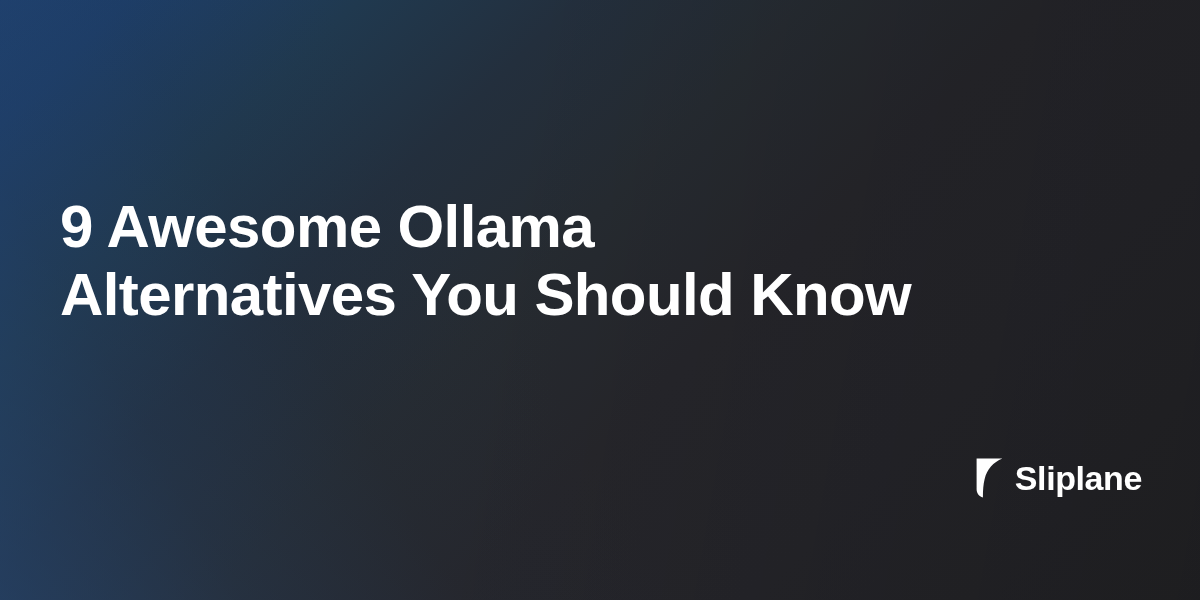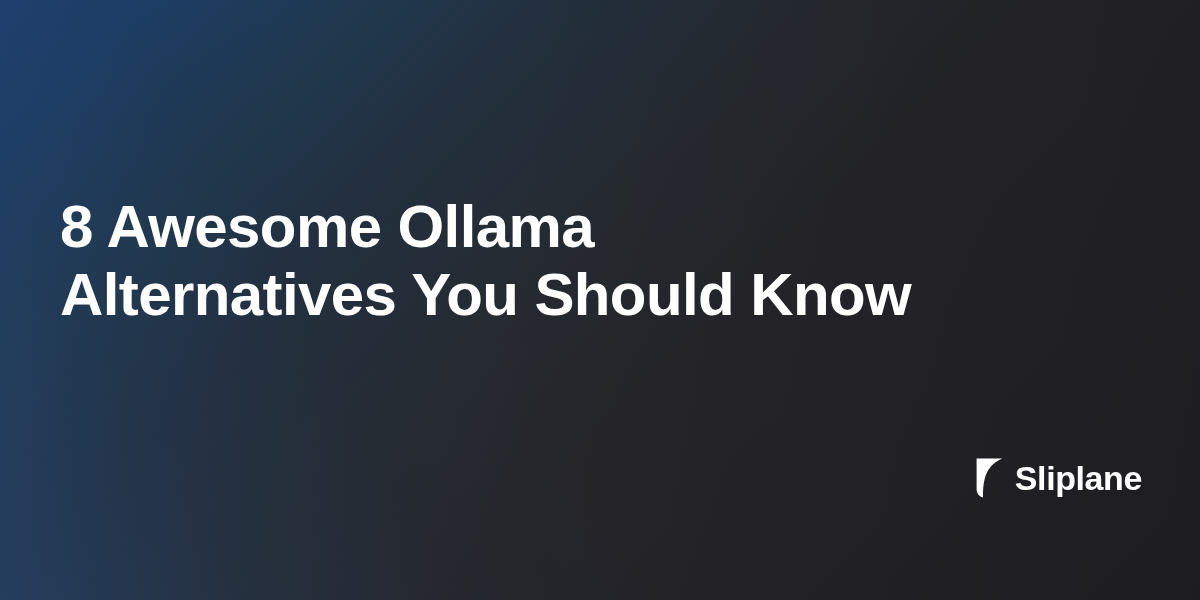--- a/index.html
+++ b/index.html
@@ -111,21 +111,21 @@
     letter-spacing: -0.4px;
     white-space: nowrap;
   }
 </style>
 </head>
 <body>
 
 <div class="og-card">
   <div class="card-content">
 
-    <h1 class="headline">8 Awesome Ollama
+    <h1 class="headline">9 Awesome Ollama
 Alternatives You Should Know</h1>
 
     <div class="brand-lockup">
       <span class="brand-mark">
         <svg viewBox="0 0 27 40" width="27" height="40" aria-hidden="true" focusable="false">
           <path d="M0.6 0.6 H26.4 C17.2 4.2 11.0 11.6 8.6 21.2 C7.4 26.0 6.9 31.6 6.9 39.4 C3.0 38.4 0.6 35.2 0.6 31.2 Z" fill="#ffffff"></path>
         </svg>
       </span>
       <span class="brand-wordmark">Sliplane</span>
     </div>

